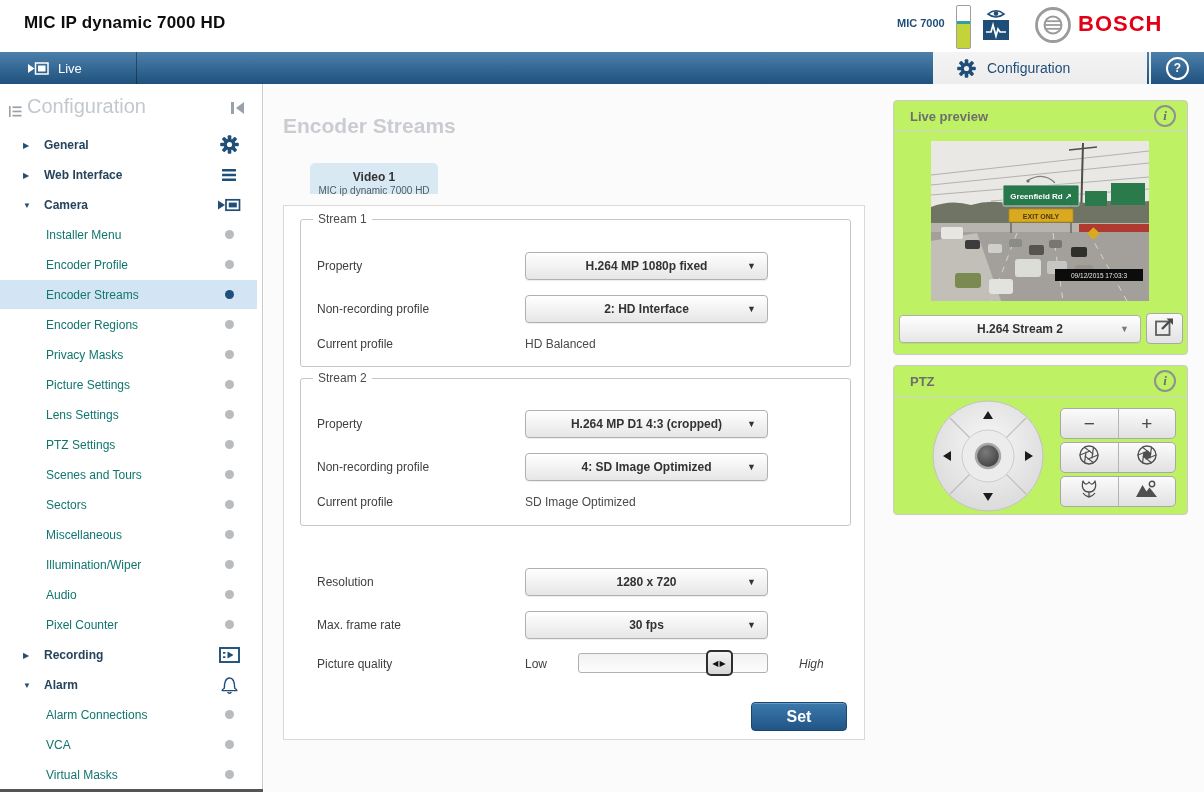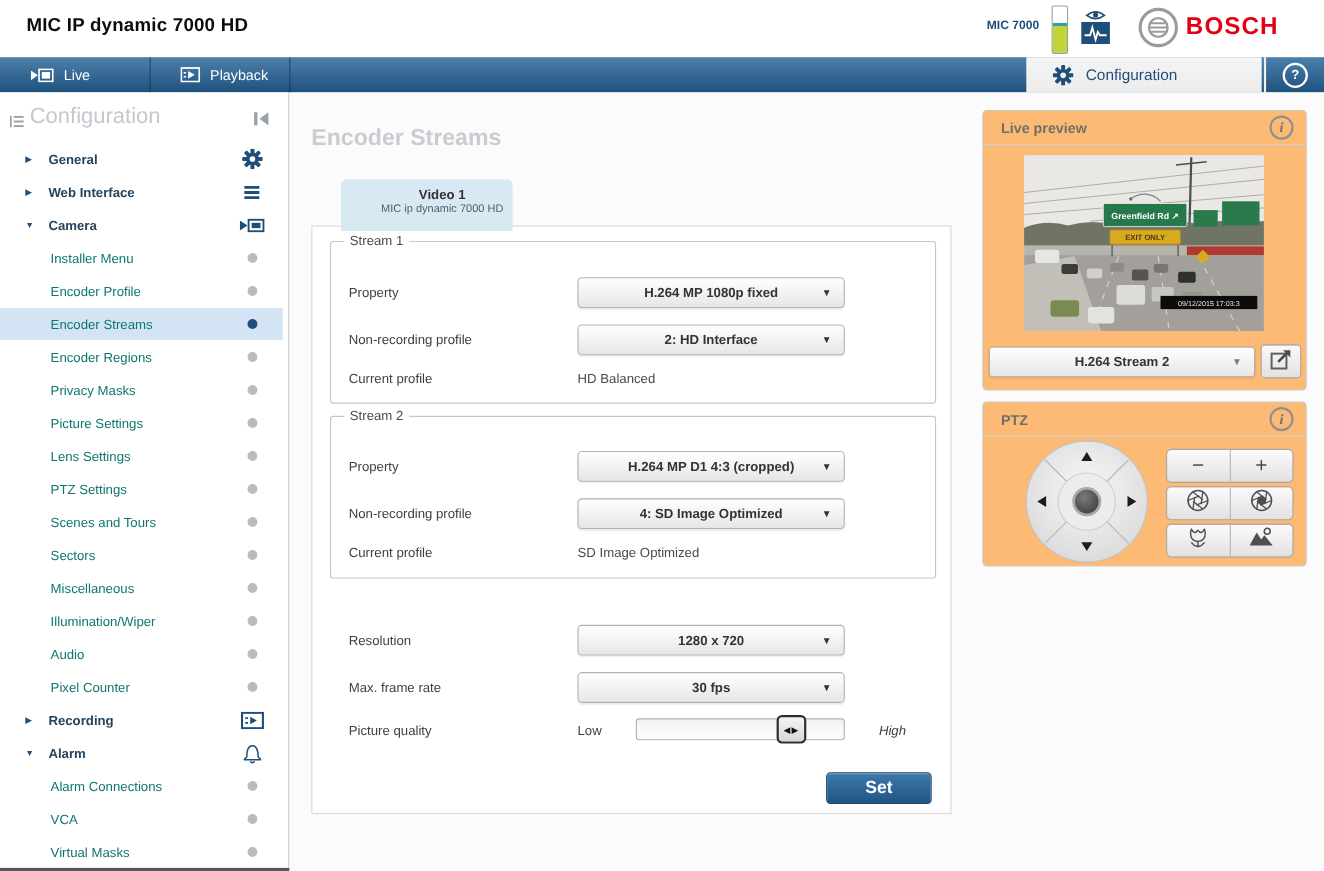--- a/index.html
+++ b/index.html
@@ -43,22 +43,22 @@
   .side-row.top .side-label{left:44px;font-weight:bold;color:#25445d;}
   .side-row.sub .side-label{left:46px;color:#0f766e;}
   .side-icon{position:absolute;right:15px;top:50%;transform:translateY(-50%);width:26px;height:26px;display:flex;align-items:center;justify-content:center;}
   .dot{width:9px;height:9px;border-radius:50%;background:#b9bcbe;}
   .side-row.selected .dot{background:#1f4e79;}
   .sidebar-edge{position:absolute;left:0;top:789px;width:263px;height:3px;background:#555;}
 
   
   .main-bg{position:absolute;left:264px;top:84px;width:940px;height:708px;background:#fbfbfb;}
   .page-title{position:absolute;left:283px;top:114px;font-size:21px;font-weight:bold;color:#c9ccd1;}
-  .video-tab{position:absolute;left:310px;top:163px;width:128px;height:47px;background:#d9e9f4;border-radius:5px 5px 0 0;
-             z-index:2;text-align:center;cursor:pointer;padding-left:28px;}
+  .video-tab{position:absolute;left:310px;top:163px;width:128px;height:31px;background:#d9e9f4;border-radius:5px 5px 0 0;
+             z-index:2;text-align:center;cursor:pointer;}
   .video-tab-title{margin-top:7px;font-size:12px;font-weight:bold;color:#333;}
   .video-tab-sub{font-size:10px;color:#4e5d68;margin-top:1px;}
   .content-box{position:absolute;left:283px;top:205px;width:582px;height:535px;background:#fff;border:1px solid #d9d9d9;box-sizing:border-box;z-index:1;}
   .fieldset{position:absolute;border:1px solid #c6c6c6;border-radius:3px;z-index:3;}
   .legend{position:absolute;top:-8px;left:12px;background:#fff;padding:0 5px;font-size:12px;color:#4a4a4a;}
   .flabel{position:absolute;font-size:12px;color:#3f3f3f;z-index:4;}
   .fvalue{position:absolute;font-size:12px;color:#4a4a4a;z-index:4;}
   .dropdown{position:absolute;width:243px;height:28px;background:linear-gradient(#ffffff,#e6e6e6);border:1px solid #b0b0b0;border-radius:4px;
             box-sizing:border-box;display:flex;align-items:center;justify-content:center;font-size:12px;font-weight:bold;color:#333;
             cursor:pointer;box-shadow:0 1px 1px rgba(0,0,0,.07);z-index:4;}
@@ -66,21 +66,21 @@
   .slider-track{position:absolute;left:578px;top:653px;width:190px;height:20px;border:1px solid #b0b0b0;border-radius:3px;
                 background:linear-gradient(#f2f2f2,#fdfdfd);box-sizing:border-box;cursor:pointer;z-index:4;}
   .slider-handle{position:absolute;top:-4px;left:120px;width:27px;height:26px;background:linear-gradient(#f4f4f4,#d7d7d7);
                  border:2px solid #2e2e2e;border-radius:5px;box-sizing:border-box;display:flex;align-items:center;justify-content:center;
                  font-size:8px;color:#111;letter-spacing:1px;cursor:grab;}
   .set-btn{position:absolute;left:751px;top:702px;width:94px;height:27px;background:linear-gradient(#3d79ac,#205586);
            border:1px solid #17466f;border-radius:4px;color:#fff;font-size:16px;font-weight:bold;display:flex;align-items:center;
            justify-content:center;cursor:pointer;box-shadow:inset 0 1px 0 rgba(255,255,255,.25);z-index:4;}
 
   
-  .panel{position:absolute;left:893px;width:295px;background:#fdba74;border:1px solid #cbcbcb;border-radius:4px;box-sizing:border-box;}
+  .panel{position:absolute;left:893px;width:295px;background:#bef264;border:1px solid #cbcbcb;border-radius:4px;box-sizing:border-box;}
   #panel-preview{top:100px;height:255px;}
   #panel-ptz{top:365px;height:150px;}
   .panel-title{position:absolute;left:16px;top:8px;font-size:13px;font-weight:bold;color:#6e6e6e;}
   .panel-divider{position:absolute;left:0;top:30px;width:100%;height:1px;background:#d2d2d2;}
   .info-btn{position:absolute;right:11px;top:4px;width:22px;height:22px;border:2px solid #909090;border-radius:50%;box-sizing:border-box;
             display:flex;align-items:center;justify-content:center;font-family:"Liberation Serif",serif;font-style:italic;
             font-weight:bold;font-size:13px;color:#6e6e6e;cursor:pointer;background:transparent;}
   .preview-img{position:absolute;left:37px;top:40px;width:218px;height:160px;}
   #preview-dd{left:899px;top:315px;width:242px;}
   #preview-dd .dd-arrow{color:#7a7a7a;}
@@ -126,31 +126,20 @@
   <div class="nav">
     <div class="nav-tab" id="tab-live">
       <span class="ic">
         <svg width="21" height="13" viewBox="0 0 21 13">
           <polygon points="0,2 6.5,6.5 0,11" fill="#fff"></polygon>
           <rect x="7.5" y="1" width="12.5" height="11" fill="none" stroke="#fff" stroke-width="1.5"></rect>
           <rect x="10" y="3.5" width="7.5" height="6" fill="#fff"></rect>
         </svg>
       </span>
       <span>Live</span>
-    </div>
-    <div class="nav-tab" id="tab-playback">
-      <span class="ic">
-        <svg width="18" height="14" viewBox="0 0 18 14">
-          <rect x="0.8" y="0.8" width="16.4" height="12.4" fill="none" stroke="#fff" stroke-width="1.6"></rect>
-          <polygon points="7,3.5 13,7 7,10.5" fill="#fff"></polygon>
-          <rect x="3" y="4.5" width="2.2" height="1.4" fill="#fff"></rect>
-          <rect x="3" y="8" width="2.2" height="1.4" fill="#fff"></rect>
-        </svg>
-      </span>
-      <span>Playback</span>
     </div>
     <div class="nav-tab" id="tab-config">
       <span class="ic">
         <svg width="19" height="19" viewBox="-10 -10 20 20">
           <g fill="#1f4e79">
             <circle r="6.1"></circle>
             <rect x="-1.9" y="-9.8" width="3.8" height="5" rx="1"></rect>
             <rect x="-1.9" y="-9.8" width="3.8" height="5" rx="1" transform="rotate(45)"></rect>
             <rect x="-1.9" y="-9.8" width="3.8" height="5" rx="1" transform="rotate(90)"></rect>
             <rect x="-1.9" y="-9.8" width="3.8" height="5" rx="1" transform="rotate(135)"></rect>

